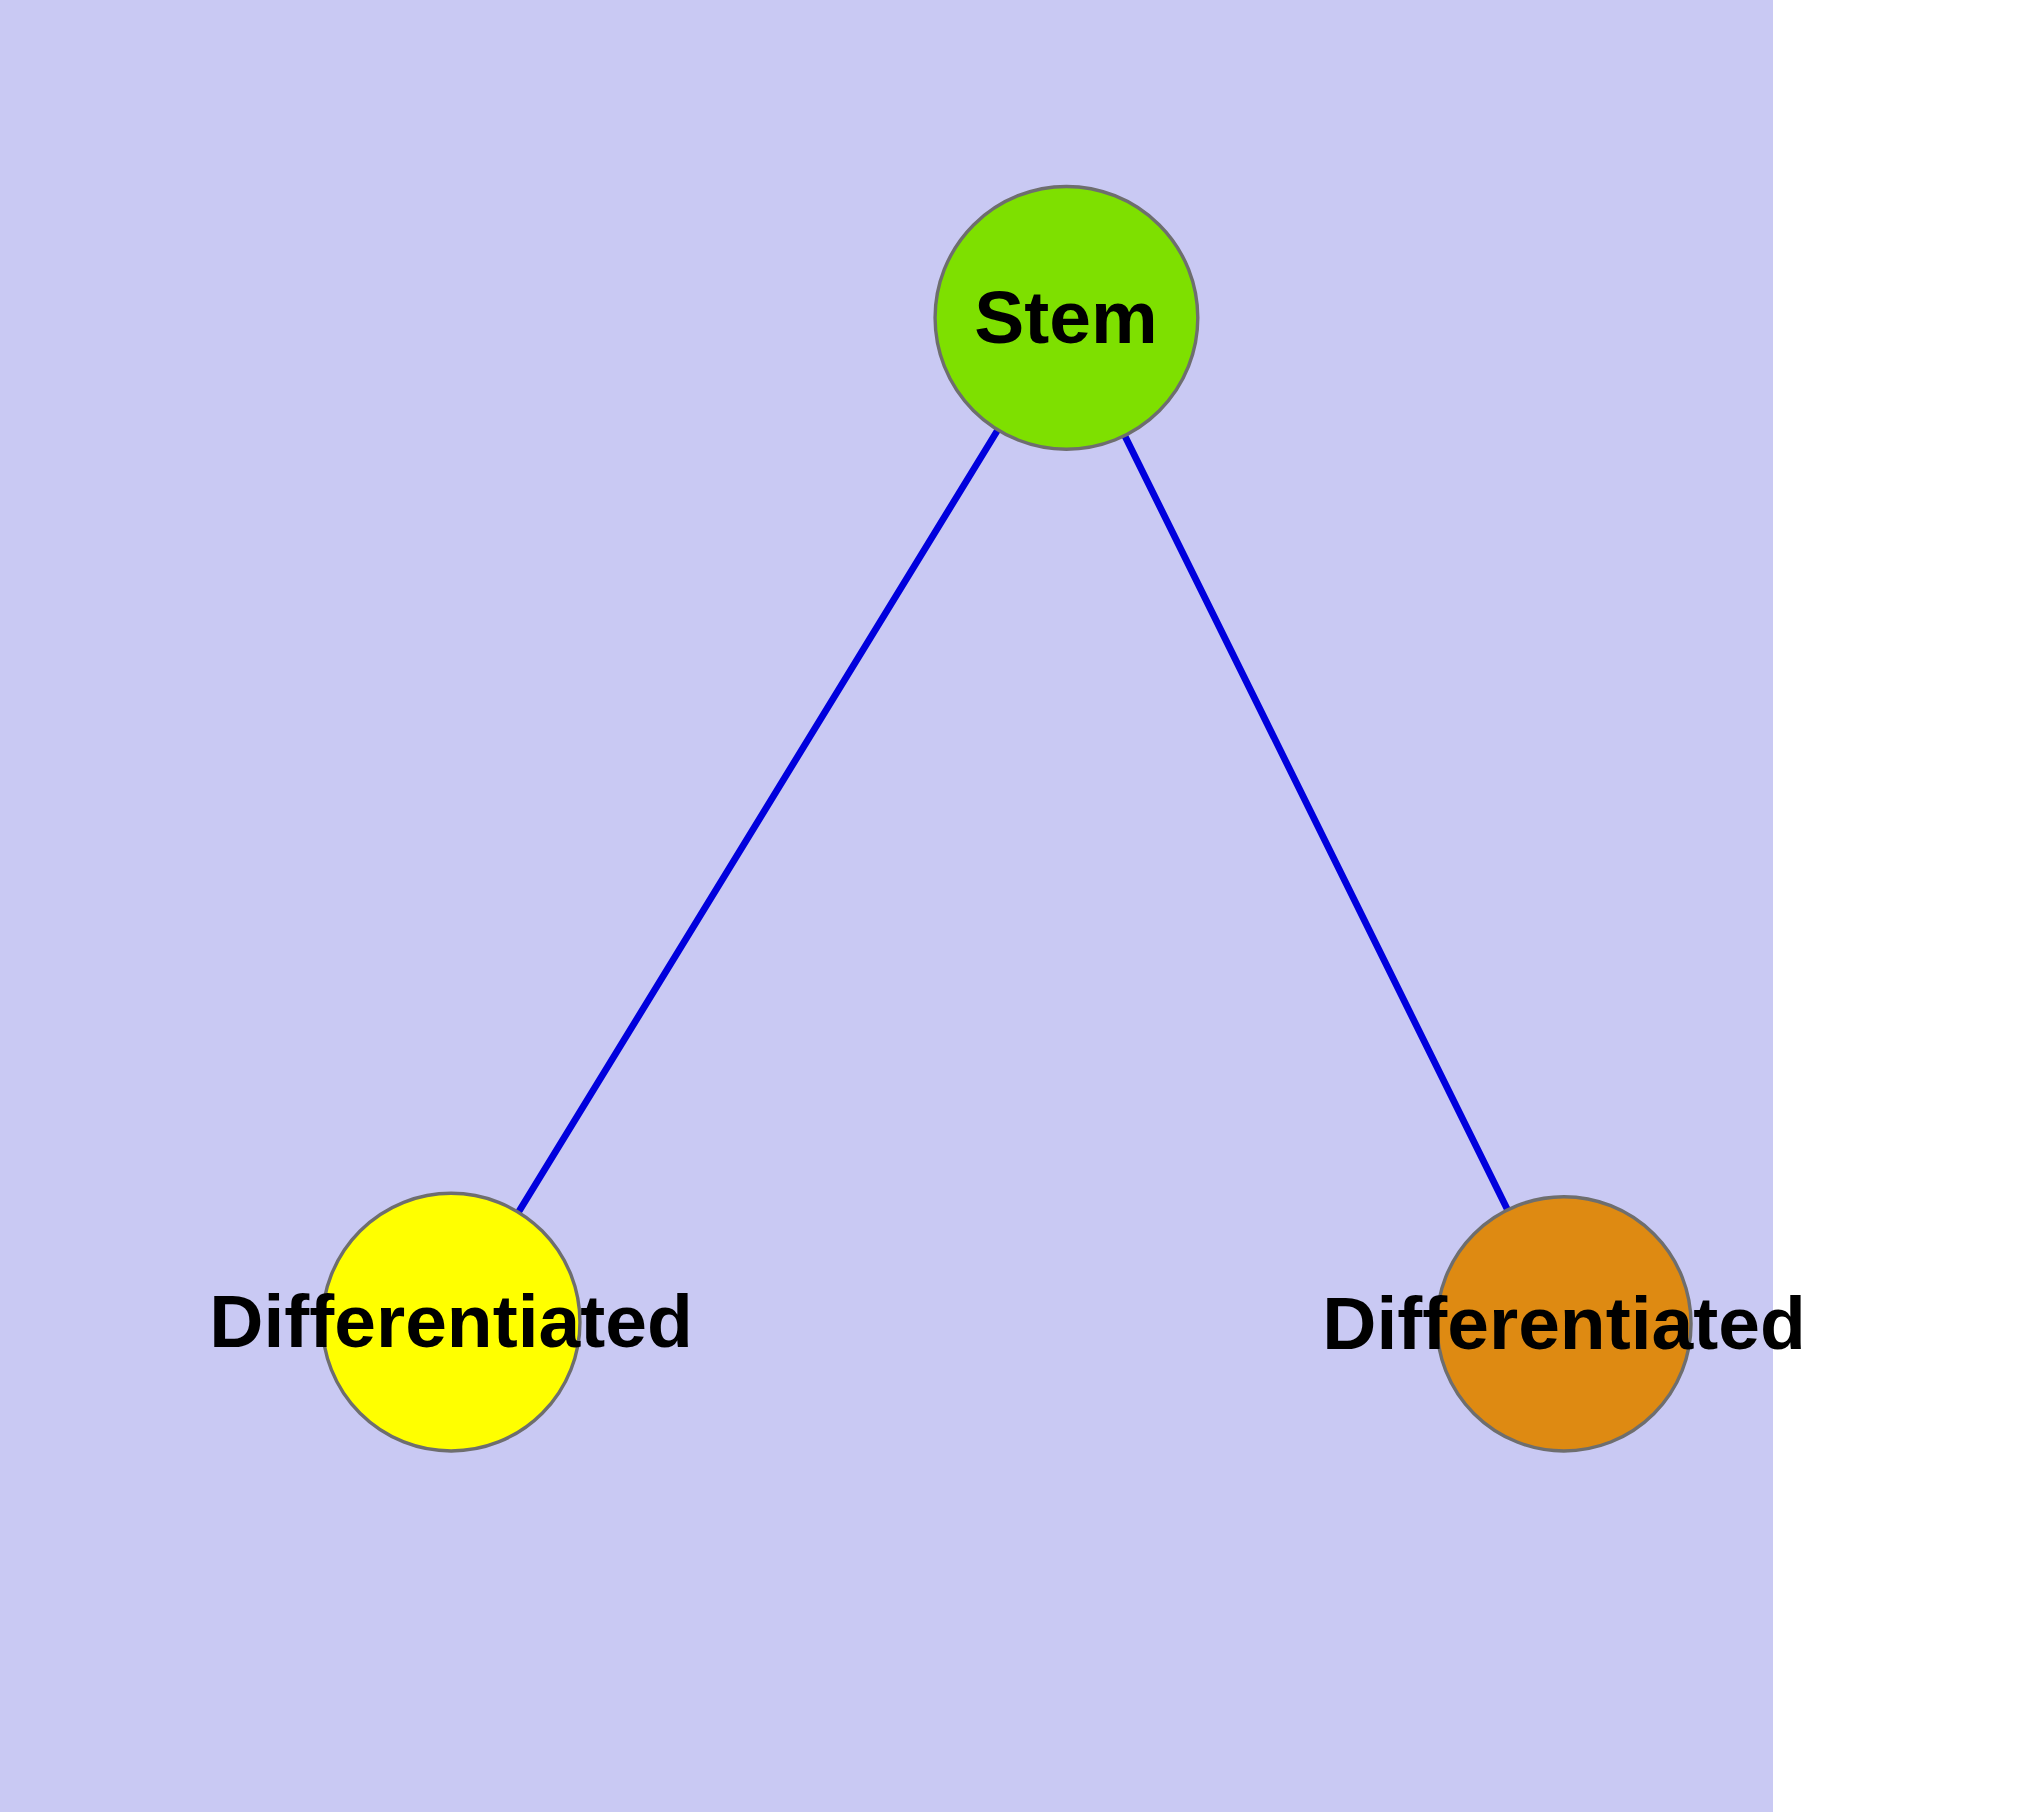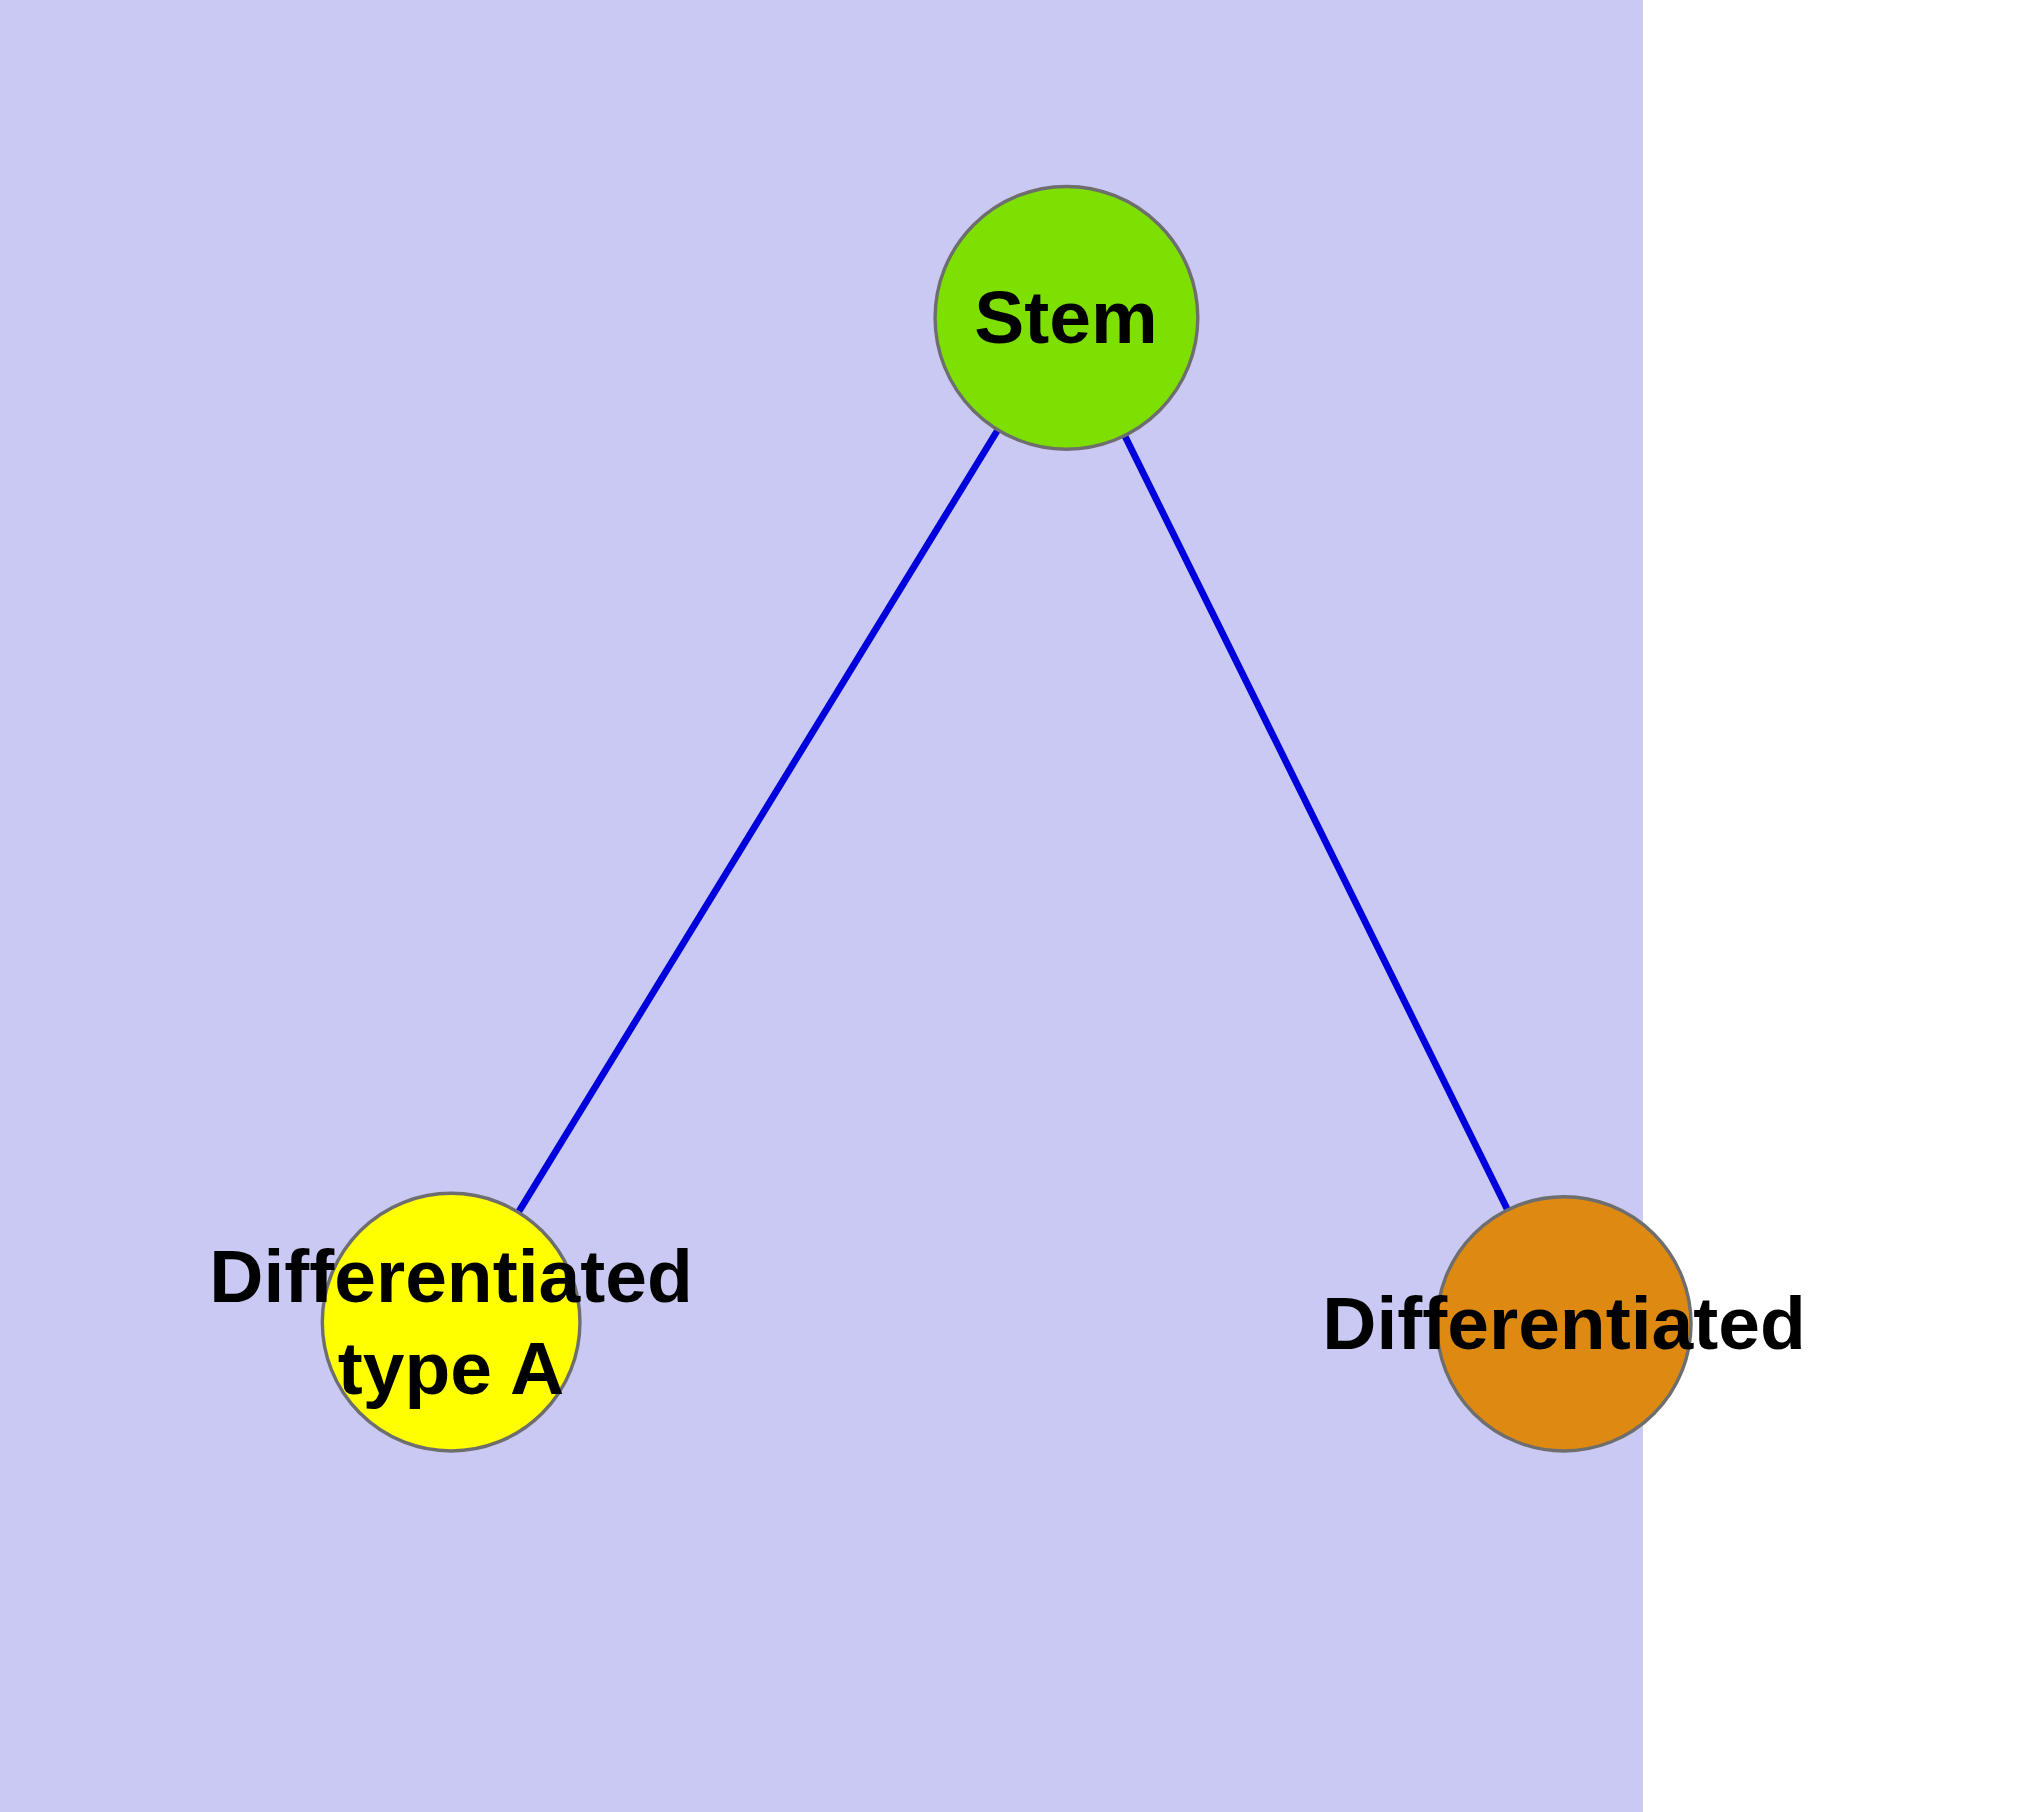--- a/index.html
+++ b/index.html
@@ -5,21 +5,21 @@
   html, body {
     margin: 0;
     padding: 0;
     width: 2021px;
     height: 1812px;
     overflow: hidden;
     font-family: "Liberation Sans", sans-serif;
   }
   .stage {
     position: relative;
-    width: 1643px;
+    width: 1773px;
     height: 1812px;
     background: #c9c9f3; 
   }
   .stage svg {
     position: absolute;
     left: 0;
     top: 0;
     display: block;
   }
   svg line {
@@ -56,21 +56,20 @@
     <circle cx="532" cy="1560" r="152" fill="#ffff00" stroke="#6e6e6e"></circle>
     <circle cx="1845" cy="1562" r="150" fill="#de8a12" stroke="#6e6e6e"></circle>
   </svg>
 
   <div class="label" style="left: 1066px; top: 318px; color: rgb(0, 0, 0);">
     <span class="line">Stem</span>
   </div>
 
   <div class="label" style="left: 451px; top: 1322px; color: rgb(0, 0, 0);">
     <span class="line">Differentiated</span>
-    <span class="line">type A</span>
   </div>
 
   <div class="label" style="left: 1564px; top: 1324px; color: rgb(0, 0, 0);">
     <span class="line">Differentiated</span>
   </div>
 
 </div>
 
 
 </body></html>

